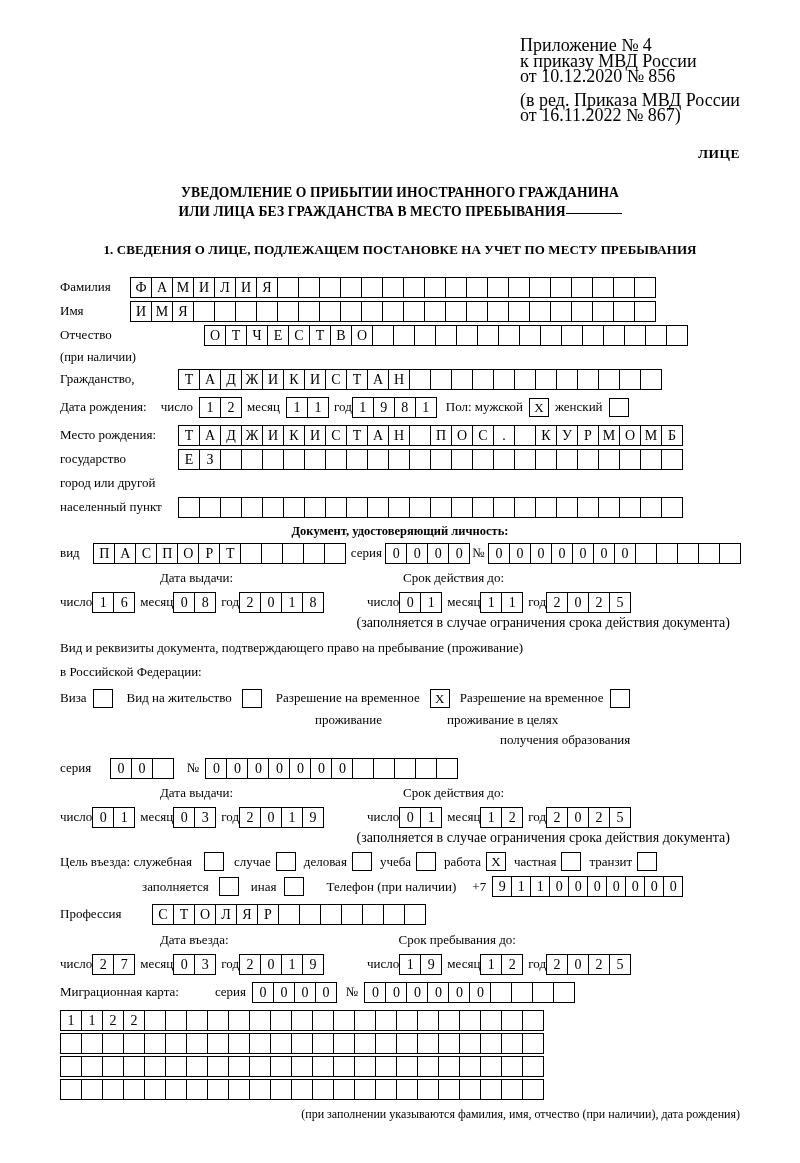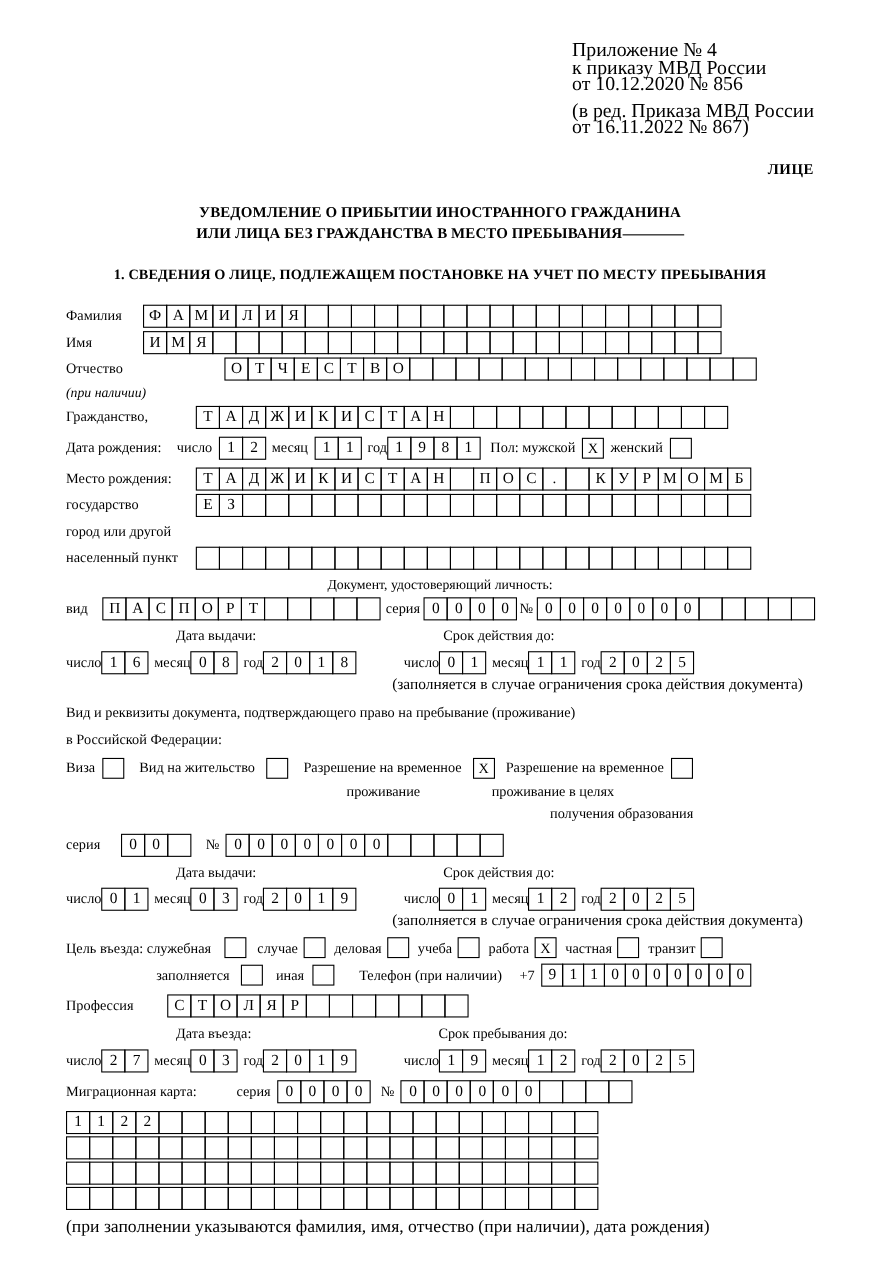--- a/index.html
+++ b/index.html
@@ -107,45 +107,44 @@
     border: 1px solid #000;
     box-sizing: border-box;
     display: inline-block;
     text-align: center;
     line-height: 17px;
     font-size: 13px;
     vertical-align: middle;
   }
   .sub {
     font-size: 12.5px;
-    font-style: italic;
   }
   .spacer6 { width: 6px; }
   .spacer10 { width: 10px; }
   .spacer14 { width: 14px; }
   .doc-head {
     text-align: center;
     font-size: 12.5px;
-    font-weight: normal;
+    font-weight: bold;
     margin: 6px 0 3px 0;
   }
   .note-right {
     font-size: 14px;
     text-align: right;
     padding-right: 10px;
   }
   .purpose-row {
     display: flex;
     align-items: center;
     flex-wrap: nowrap;
     font-size: 12.5px;
   }
   .bottom-note {
-    text-align: left;
-    font-size: 16px;
+    text-align: right;
+    font-size: 12px;
     margin-top: 6px;
   }
   .multiline-label {
     width: 120px;
     font-size: 12.8px;
     line-height: 20px;
   }
   .stack .row { margin-bottom: 1px; }
 </style>
 </head>

